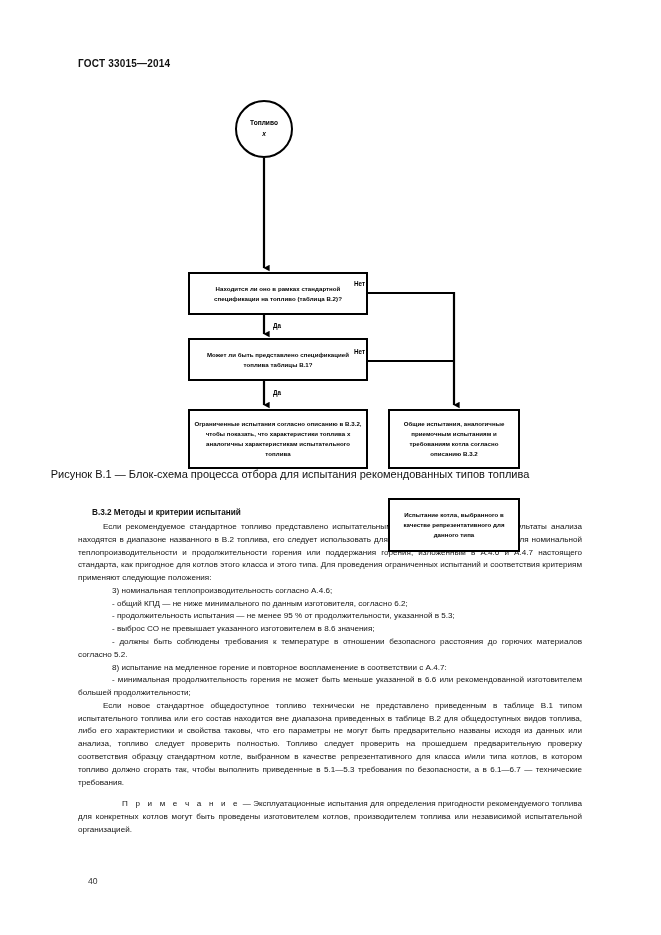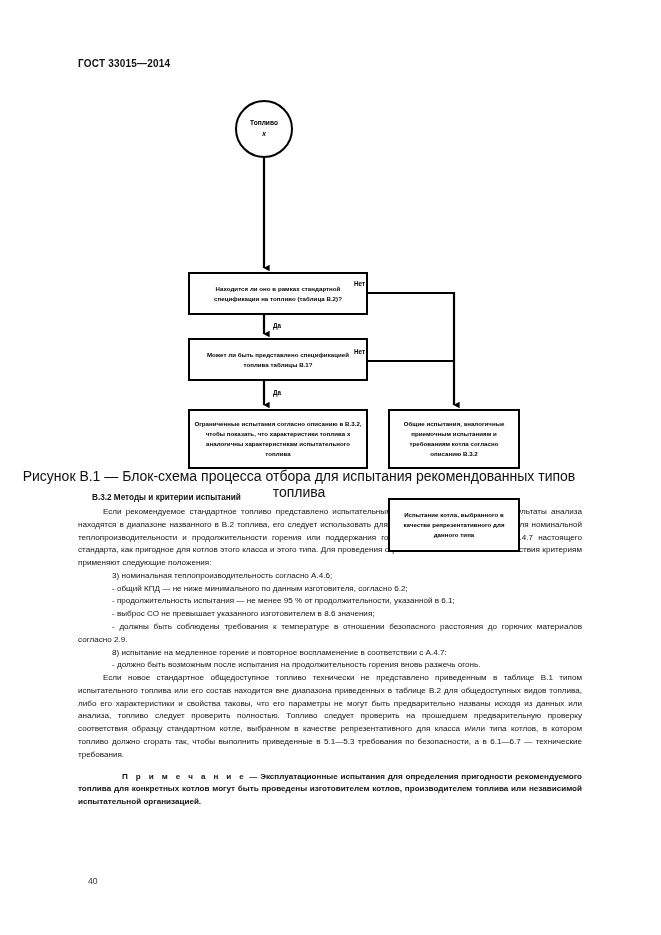--- a/index.html
+++ b/index.html
@@ -88,52 +88,52 @@
   #node-boiler  { left: 388px; top: 406px; width: 132px; height: 54px; }
 
   #lbl-net1 { left: 353px; top: 188px; }
   #lbl-net2 { left: 353px; top: 256px; }
   #lbl-da1  { left: 272px; top: 230px; }
   #lbl-da2  { left: 272px; top: 297px; }
 
   
   #fig-caption {
     position: absolute;
-    left: 9px;
+    left: 0;
     top: 468px;
     width: 580px;
     text-align: center;
-    font-size: 14px;
+    font-size: 11px;
     color: #111;
   }
 
   
   #body-text {
     position: absolute;
     left: 78px;
-    top: 492px;
+    top: 507px;
     width: 504px;
     font-size: 8.1px;
     line-height: 1.58;
     color: #141414;
     text-align: justify;
   }
   #body-text .h-sub {
     font-weight: bold;
     margin: 0 0 1px 14px;
     font-size: 8.2px;
   }
   #body-text p {
     margin: 0;
     text-align: justify;
     text-justify: inter-word;
   }
   #body-text p.ind  { text-indent: 25px; }
   #body-text p.ind2 { text-indent: 34px; }
-  #body-text p.note { text-indent: 44px; margin-top: 9px; font-weight: bold; }
+  #body-text p.note { text-indent: 44px; margin-top: 9px; }
   #body-text .sp { letter-spacing: 2.6px; }
 
   
   #page-number {
     position: absolute;
     left: 88px;
     top: 876px;
     font-size: 8.6px;
     color: #333;
   }
@@ -190,22 +190,22 @@
   <div class="fc-label" id="lbl-da2">Да</div>
 </div>
 
 <div id="fig-caption">Рисунок В.1 — Блок-схема процесса отбора для испытания рекомендованных типов топлива</div>
 
 <div id="body-text">
   <div class="h-sub">В.3.2 Методы и критерии испытаний</div>
   <p class="ind">Если рекомендуемое стандартное топливо представлено испытательным топливом в таблице В.1 и результаты анализа находятся в диапазоне названного в В.2 топлива, его следует использовать для испытаний согласно методикам для номинальной теплопроизводительности и продолжительности горения или поддержания горения, изложенным в А.4.6 и А.4.7 настоящего стандарта, как пригодное для котлов этого класса и этого типа. Для проведения ограниченных испытаний и соответствия критериям применяют следующие положения:</p>
   <p class="ind2">3) номинальная теплопроизводительность согласно А.4.6;</p>
   <p class="ind2">- общий КПД — не ниже минимального по данным изготовителя, согласно 6.2;</p>
-  <p class="ind2">- продолжительность испытания — не менее 95 % от продолжительности, указанной в 6.1;</p>
+  <p class="ind2">- продолжительность испытания — не менее 95 % от продолжительности, указанной в 5.3;</p>
   <p class="ind2">- выброс СО не превышает указанного изготовителем в 8.6 значения;</p>
-  <p class="ind2">- должны быть соблюдены требования к температуре в отношении безопасного расстояния до горючих материалов согласно 2.9.</p>
+  <p class="ind2">- должны быть соблюдены требования к температуре в отношении безопасного расстояния до горючих материалов согласно 5.2.</p>
   <p class="ind2">8) испытание на медленное горение и повторное воспламенение в соответствии с А.4.7:</p>
-  <p class="ind2">- должно быть возможным после испытания на продолжительность горения вновь разжечь огонь.</p>
+  <p class="ind2">- минимальная продолжительность горения не может быть меньше указанной в  6.6 или рекомендованной изготовителем большей продолжительности;</p>
   <p class="ind">Если новое стандартное общедоступное топливо технически не представлено приведенным в таблице В.1 типом испытательного топлива или его состав находится вне диапазона приведенных в таблице В.2 для общедоступных видов топлива, либо его характеристики и свойства таковы, что его параметры не могут быть предварительно названы исходя из данных или анализа, топливо следует проверить полностью. Топливо следует проверить на прошедшем предварительную проверку соответствия образцу стандартном котле, выбранном в качестве репрезентативного для класса и/или типа котлов, в котором топливо должно сгорать так, чтобы выполнить приведенные в 5.1—5.3 требования по безопасности, а в 6.1—6.7 — технические требования.</p>
   <p class="note"><span class="sp">П р и м е ч а н и е</span> <span>— Эксплуатационные испытания для определения пригодности  рекомендуемого топлива для конкретных котлов могут быть проведены  изготовителем котлов, производителем топлива или независимой испытательной организацией.</span></p>
 </div>
 
 <div id="page-number">40</div>
 
 </body></html>

